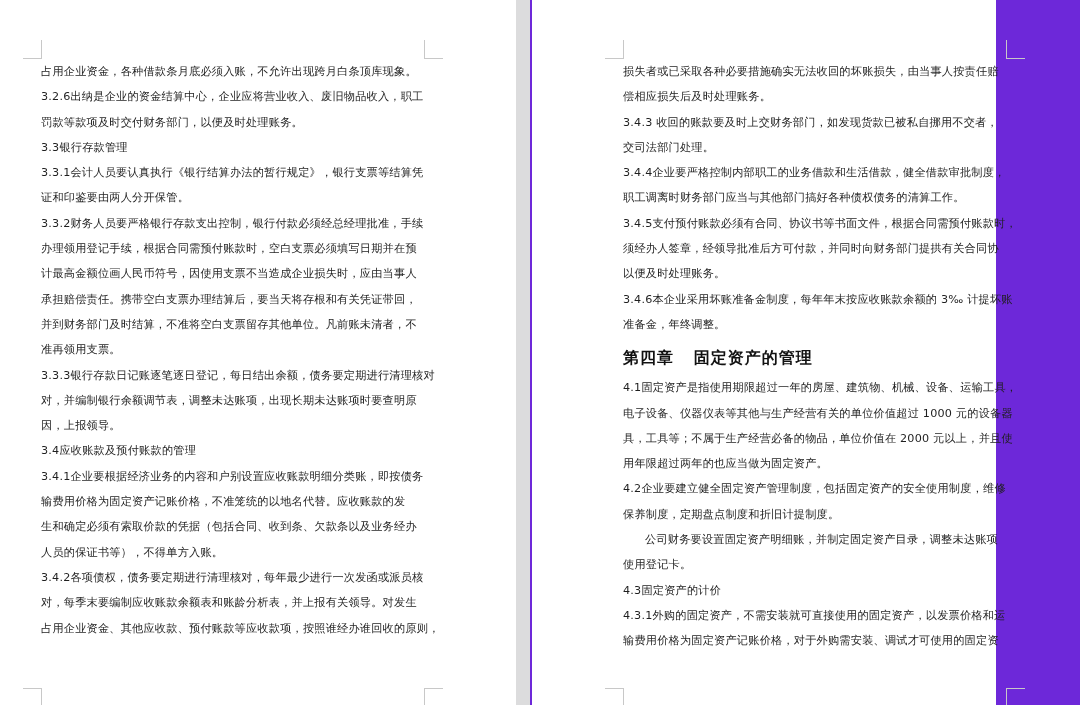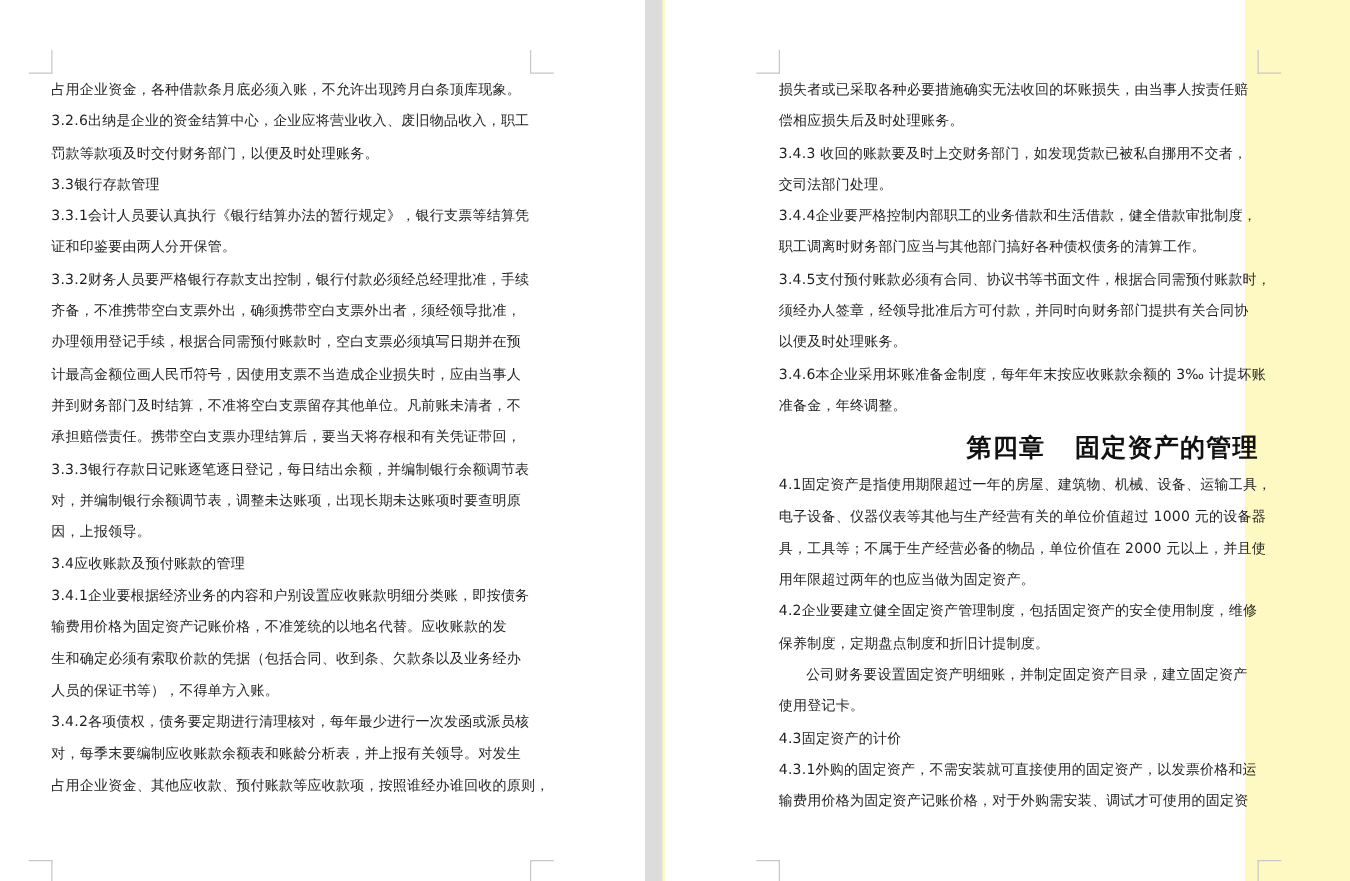--- a/index.html
+++ b/index.html
@@ -1,21 +1,21 @@
 <!DOCTYPE html>
 <html><head>
 <meta charset="utf-8">
 <style>
   html, body { margin: 0; padding: 0; }
   body {
     width: 1080px; height: 705px; overflow: hidden;
     background: #ffffff; position: relative;
     font-family: "DejaVu Sans", "Liberation Sans", sans-serif;
   }
-  .viewport { position: absolute; left: 0; top: 0; width: 1080px; height: 705px; background: #fef9c3; }
+  .viewport { position: absolute; left: 0; top: 0; width: 1080px; height: 705px; background: #6d28d9; }
   .page { position: absolute; top: 0; height: 705px; background: #ffffff; }
   .page-left { left: 0; width: 516px; }
   .page-right { left: 532px; width: 464px; }
   .gutter { position: absolute; left: 516px; top: 0; width: 14px; height: 705px; background: #dcdcdd; }
 
   .corner { position: absolute; width: 18px; height: 18px; border-color: #c8c8c8; border-style: solid; border-width: 0; }
   .corner.tl { border-right-width: 1px; border-bottom-width: 1px; }
   .corner.tr { border-left-width: 1px; border-bottom-width: 1px; }
   .corner.bl { border-right-width: 1px; border-top-width: 1px; }
   .corner.br { border-left-width: 1px; border-top-width: 1px; }
@@ -23,23 +23,23 @@
   .body-text {
     position: absolute; top: 59px;
     font-size: 11.2px; line-height: 25.3px; color: #1f1f1f;
     letter-spacing: 0.2px;
   }
   .page-left .body-text { left: 41px; width: 384px; }
   .page-right .body-text { left: 91px; width: 384px; }
   .line { display: block; white-space: nowrap; height: 25.3px; }
   .line.indent { padding-left: 22px; }
   .chapter-title {
-    display: block; text-align: right; height: 34px; line-height: 34px;
+    display: block; text-align: left; height: 34px; line-height: 34px;
     font-family: "DejaVu Serif", "Liberation Serif", serif;
-    font-weight: bold; font-size: 20px; color: #111;
+    font-weight: bold; font-size: 16px; color: #111;
     margin-top: 4px; margin-bottom: 0px; letter-spacing: 1px;
     white-space: pre;
   }
 </style>
 </head>
 <body>
 
 <div class="viewport">
 
   <div class="page page-left">
@@ -49,26 +49,26 @@
     <div class="corner br" style="left:424px; top:688px;"></div>
 
     <div class="body-text">
       <span class="line">占用企业资金，各种借款条月底必须入账，不允许出现跨月白条顶库现象。</span>
       <span class="line">3.2.6出纳是企业的资金结算中心，企业应将营业收入、废旧物品收入，职工</span>
       <span class="line">罚款等款项及时交付财务部门，以便及时处理账务。</span>
       <span class="line">3.3银行存款管理</span>
       <span class="line">3.3.1会计人员要认真执行《银行结算办法的暂行规定》，银行支票等结算凭</span>
       <span class="line">证和印鉴要由两人分开保管。</span>
       <span class="line">3.3.2财务人员要严格银行存款支出控制，银行付款必须经总经理批准，手续</span>
-      <span class="line">齐备，不准携带空白支票外出，确须携带空白支票外出者，须经领导批准，</span>
       <span class="line">办理领用登记手续，根据合同需预付账款时，空白支票必须填写日期并在预</span>
       <span class="line">计最高金额位画人民币符号，因使用支票不当造成企业损失时，应由当事人</span>
+      <span class="line">承担赔偿责任。携带空白支票办理结算后，要当天将存根和有关凭证带回，</span>
       <span class="line">并到财务部门及时结算，不准将空白支票留存其他单位。凡前账未清者，不</span>
-      <span class="line">承担赔偿责任。携带空白支票办理结算后，要当天将存根和有关凭证带回，</span>
-      <span class="line">3.3.3银行存款日记账逐笔逐日登记，每日结出余额，并编制银行余额调节表</span>
+      <span class="line">准再领用支票。</span>
+      <span class="line">3.3.3银行存款日记账逐笔逐日登记，每日结出余额，债务要定期进行清理核对</span>
       <span class="line">对，并编制银行余额调节表，调整未达账项，出现长期未达账项时要查明原</span>
       <span class="line">因，上报领导。</span>
       <span class="line">3.4应收账款及预付账款的管理</span>
       <span class="line">3.4.1企业要根据经济业务的内容和户别设置应收账款明细分类账，即按债务</span>
       <span class="line">输费用价格为固定资产记账价格，不准笼统的以地名代替。应收账款的发</span>
       <span class="line">生和确定必须有索取价款的凭据（包括合同、收到条、欠款条以及业务经办</span>
       <span class="line">人员的保证书等），不得单方入账。</span>
       <span class="line">3.4.2各项债权，债务要定期进行清理核对，每年最少进行一次发函或派员核</span>
       <span class="line">对，每季末要编制应收账款余额表和账龄分析表，并上报有关领导。对发生</span>
       <span class="line">占用企业资金、其他应收款、预付账款等应收款项，按照谁经办谁回收的原则，</span>
@@ -97,20 +97,20 @@
       <span class="line">准备金，年终调整。</span>
 
       <span class="chapter-title">第四章   固定资产的管理</span>
 
       <span class="line">4.1固定资产是指使用期限超过一年的房屋、建筑物、机械、设备、运输工具，</span>
       <span class="line">电子设备、仪器仪表等其他与生产经营有关的单位价值超过 1000 元的设备器</span>
       <span class="line">具，工具等；不属于生产经营必备的物品，单位价值在 2000 元以上，并且使</span>
       <span class="line">用年限超过两年的也应当做为固定资产。</span>
       <span class="line">4.2企业要建立健全固定资产管理制度，包括固定资产的安全使用制度，维修</span>
       <span class="line">保养制度，定期盘点制度和折旧计提制度。</span>
-      <span class="line indent">公司财务要设置固定资产明细账，并制定固定资产目录，建立固定资产</span>
+      <span class="line indent">公司财务要设置固定资产明细账，并制定固定资产目录，调整未达账项</span>
       <span class="line">使用登记卡。</span>
       <span class="line">4.3固定资产的计价</span>
       <span class="line">4.3.1外购的固定资产，不需安装就可直接使用的固定资产，以发票价格和运</span>
       <span class="line">输费用价格为固定资产记账价格，对于外购需安装、调试才可使用的固定资</span>
     </div>
   </div>
 </div>
 
 </body></html>

